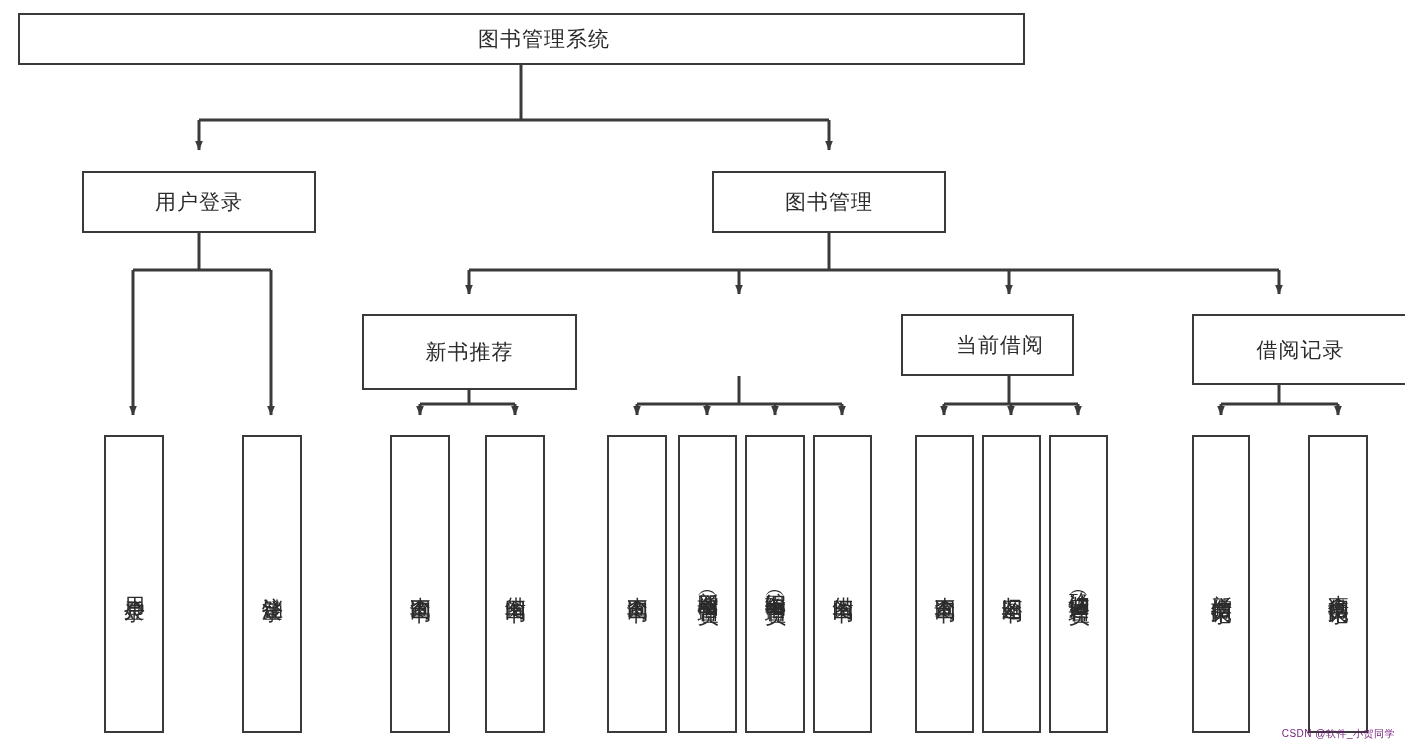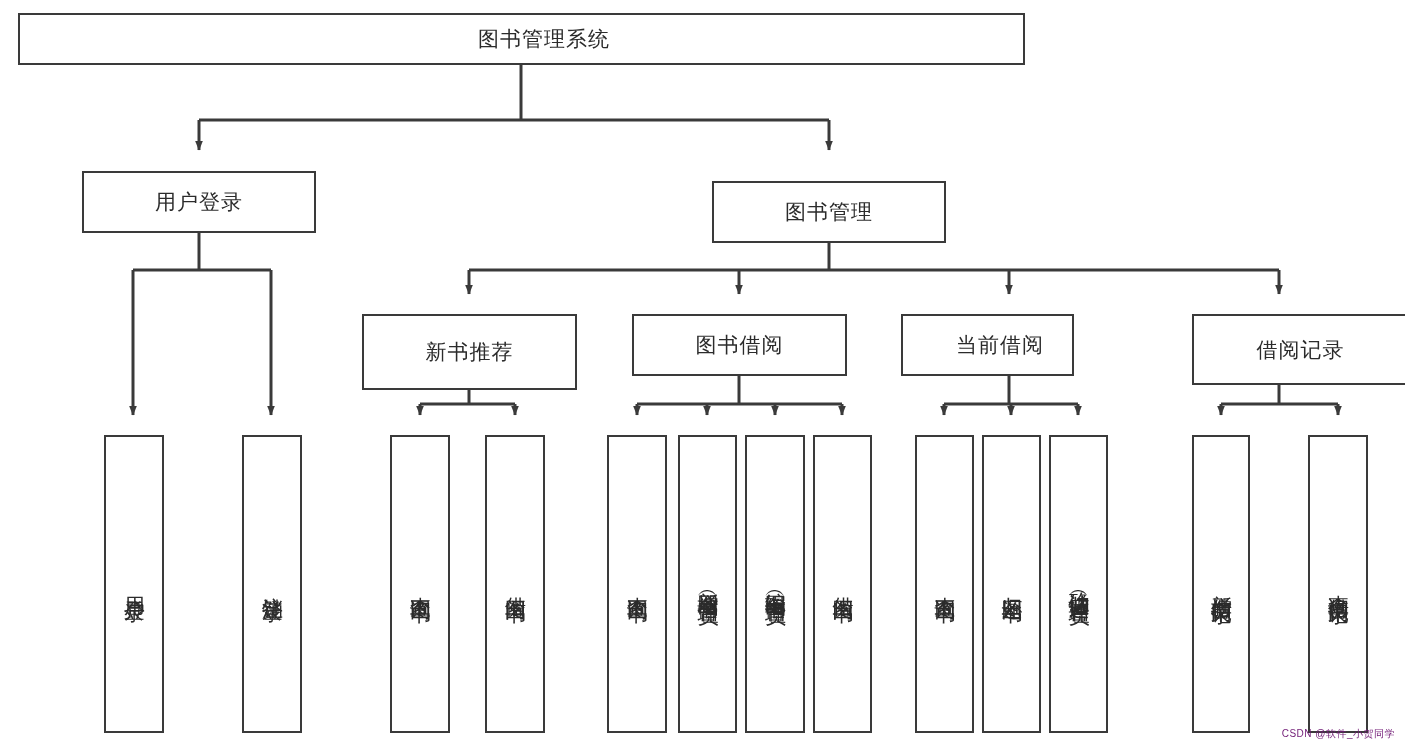--- a/index.html
+++ b/index.html
@@ -66,24 +66,23 @@
       <path d="M1279,376 L1279,404"></path>
       <path d="M1221,404 L1338,404"></path>
       <path d="M1221,404 L1221,415" marker-end="url(#arrow)"></path>
       <path d="M1338,404 L1338,415" marker-end="url(#arrow)"></path>
     </g>
   </svg>
 
   <div class="node h" style="left: 18px; top: 13px; width: 1007px; height: 52px; padding-left: 45px;">图书管理系统</div>
 
   <div class="node h" style="left: 82px; top: 171px; width: 234px; height: 62px;">用户登录</div>
-  <div class="node h" style="left: 712px; top: 181px; width: 234px; height: 62px;">图书管理</div>
+  <div class="node h" style="left: 712px; top: 171px; width: 234px; height: 62px;">图书管理</div>
 
   <div class="node h" style="left: 362px; top: 314px; width: 215px; height: 76px;">新书推荐</div>
-  <div class="node h" style="left: 632px; top: 314px; width: 215px; height: 62px;">图书借阅</div>
   <div class="node h" style="left: 901px; top: 314px; width: 173px; height: 62px; padding-left: 25px;">当前借阅</div>
   <div class="node h" style="left: 1192px; top: 314px; width: 217px; height: 71px;">借阅记录</div>
 
   <div class="node v" style="left: 104px; top: 435px; width: 60px; height: 298px;">用户登录</div>
   <div class="node v" style="left: 242px; top: 435px; width: 60px; height: 298px;">注销登录</div>
   <div class="node v" style="left: 390px; top: 435px; width: 60px; height: 298px;">查询图书</div>
   <div class="node v" style="left: 485px; top: 435px; width: 60px; height: 298px;">借阅图书</div>
   <div class="node v" style="left: 607px; top: 435px; width: 60px; height: 298px;">查询图书</div>
   <div class="node v" style="left: 678px; top: 435px; width: 59px; height: 298px;">新增图书（管理员）</div>
   <div class="node v" style="left: 745px; top: 435px; width: 60px; height: 298px;">编辑图书（管理员）</div>

